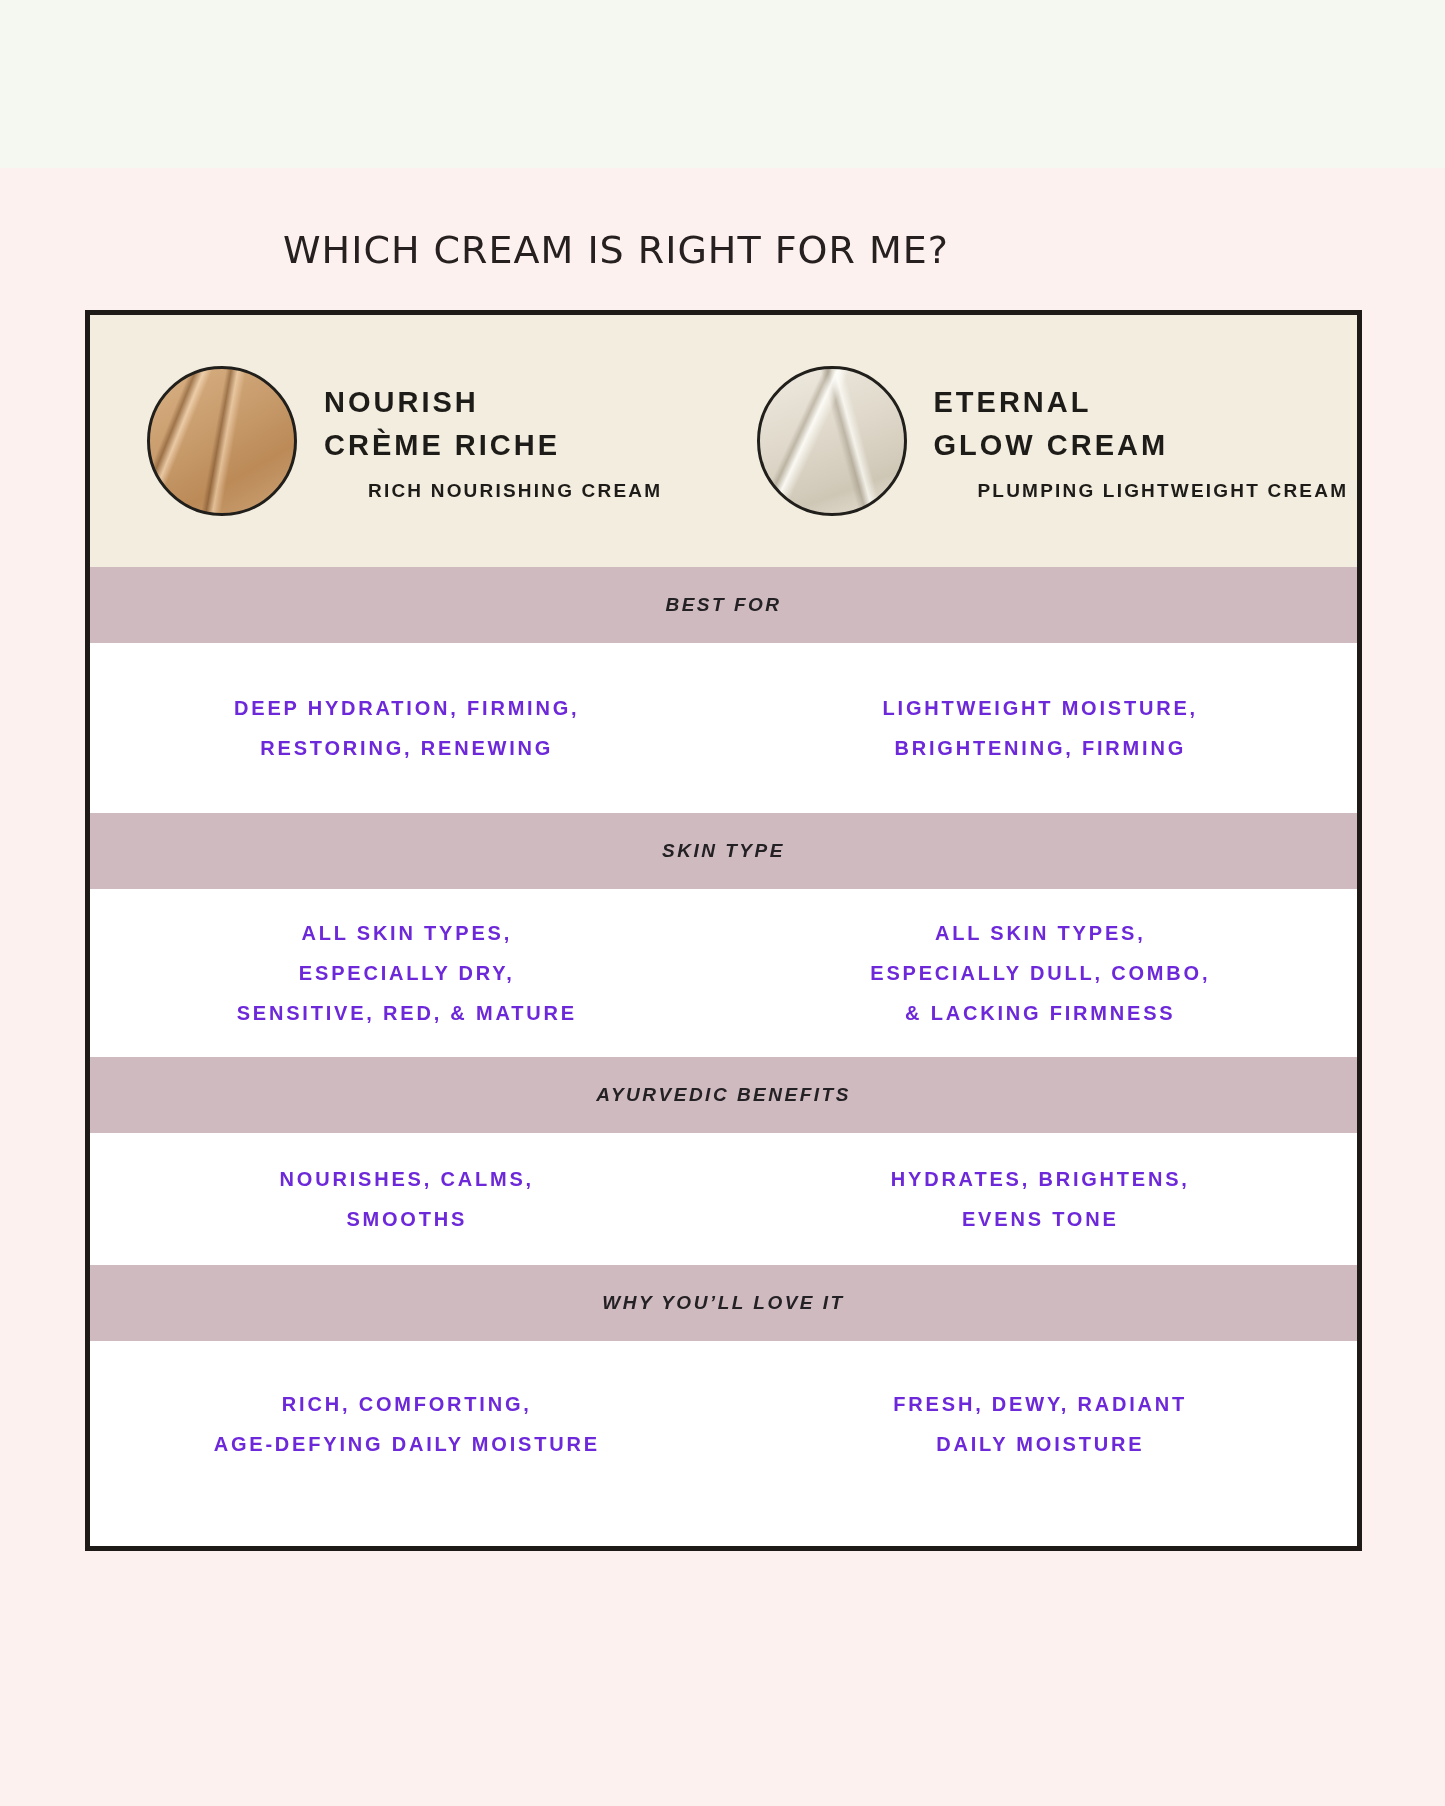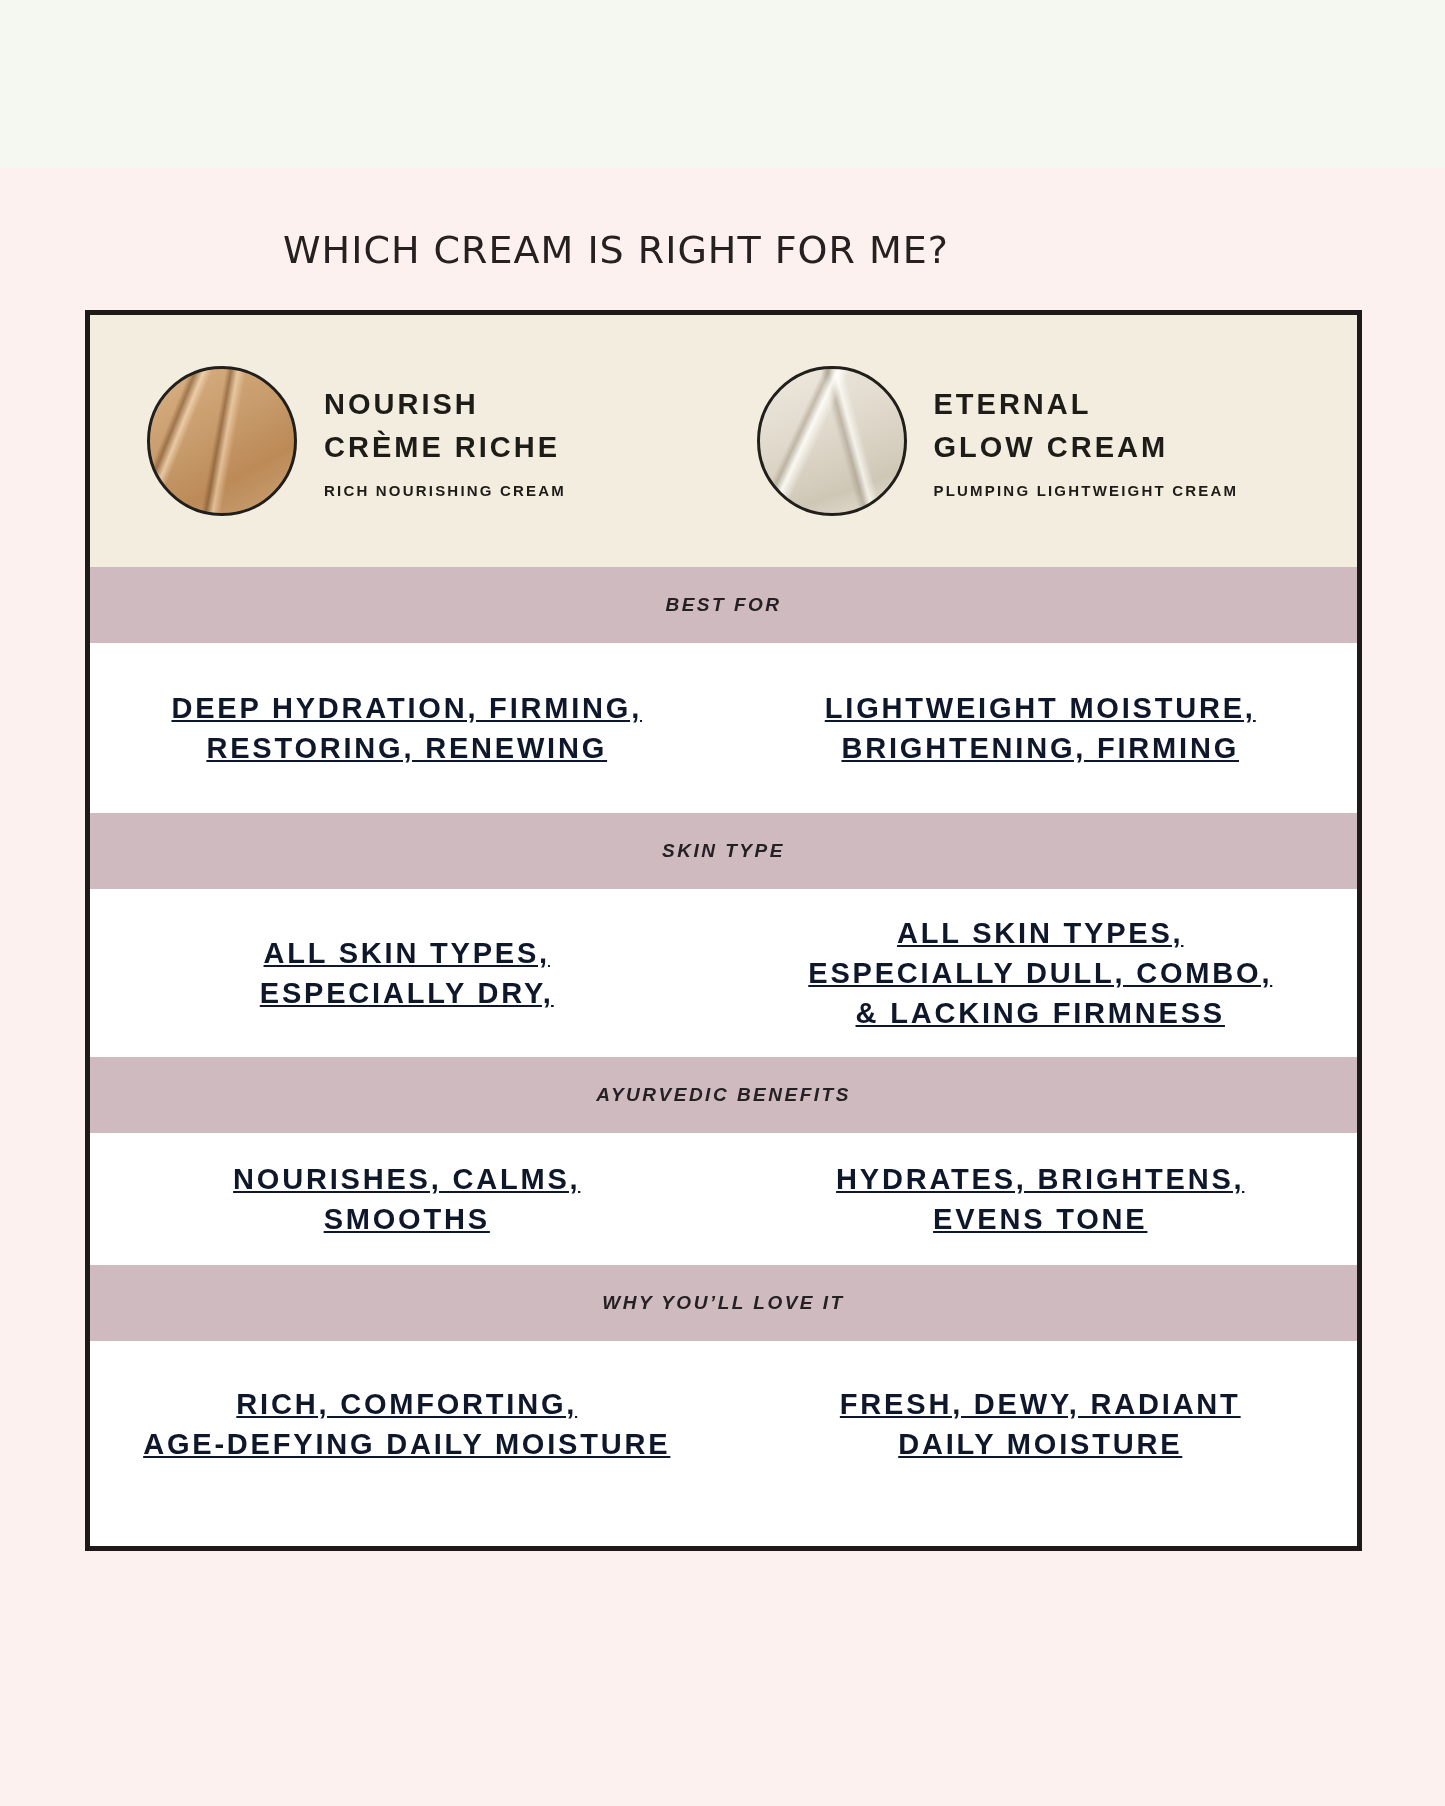--- a/index.html
+++ b/index.html
@@ -65,25 +65,26 @@
   .hname .name-line {
     font-size: 29px;
     font-weight: bold;
     letter-spacing: 3px;
     line-height: 43px;
     color: #1e1c19;
     white-space: nowrap;
   }
   .hname .sub-line {
     margin-top: 13px;
-    font-size: 15px;
+    font-size: 19px;
     font-weight: bold;
     letter-spacing: 2.2px;
     color: #1e1c19;
     white-space: nowrap;
+    margin-left: 44px;
   }
   .band {
     height: 76px;
     background: #cfbac0;
     display: flex;
     align-items: center;
     justify-content: center;
     font-style: italic;
   }
   .band-label {
@@ -99,27 +100,26 @@
   .crow.r4 { height: 165px; }
   .cell {
     width: 50%;
     display: flex;
     flex-direction: column;
     justify-content: center;
     align-items: center;
     text-align: center;
   }
   .cline {
-    font-size: 29px;
+    font-size: 20px;
     font-weight: bold;
     letter-spacing: 2.8px;
     line-height: 40px;
-    color: #0f172a;
+    color: #6d28d9;
     white-space: nowrap;
-    text-decoration: underline;
   }
 </style>
 </head>
 <body>
 
 <div class="top-strip"></div>
 
 <h1 class="page-title">WHICH CREAM IS RIGHT FOR ME?</h1>
 
 <div class="cmp-table">
@@ -157,20 +157,21 @@
     </div>
   </div>
 
   <div class="band">
     <div class="band-label">SKIN TYPE</div>
   </div>
   <div class="crow r2">
     <div class="cell">
       <div class="cline">ALL SKIN TYPES,</div>
       <div class="cline">ESPECIALLY DRY,</div>
+      <div class="cline">SENSITIVE, RED, &amp; MATURE</div>
     </div>
     <div class="cell">
       <div class="cline">ALL SKIN TYPES,</div>
       <div class="cline">ESPECIALLY DULL, COMBO,</div>
       <div class="cline">&amp; LACKING FIRMNESS</div>
     </div>
   </div>
 
   <div class="band">
     <div class="band-label">AYURVEDIC BENEFITS</div>

